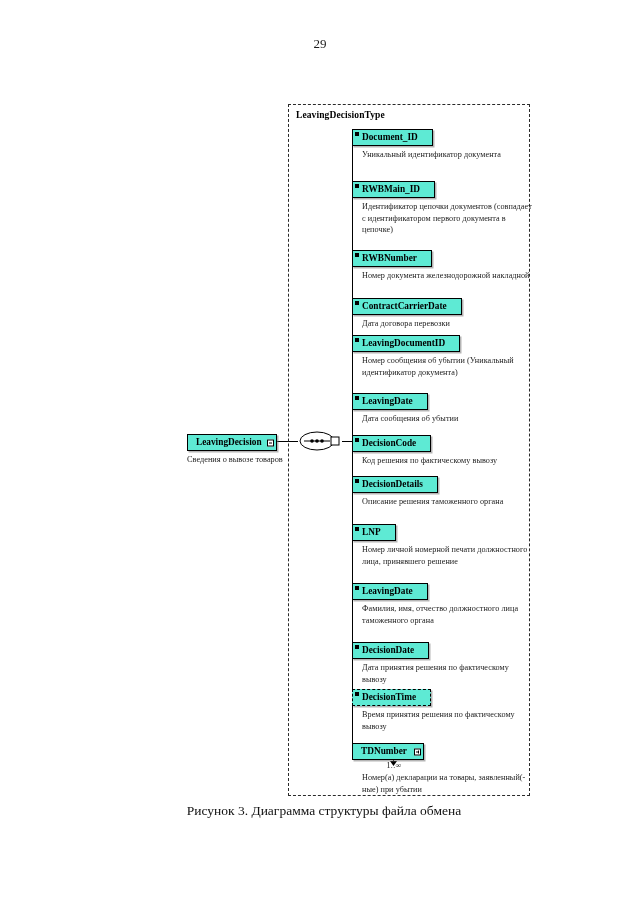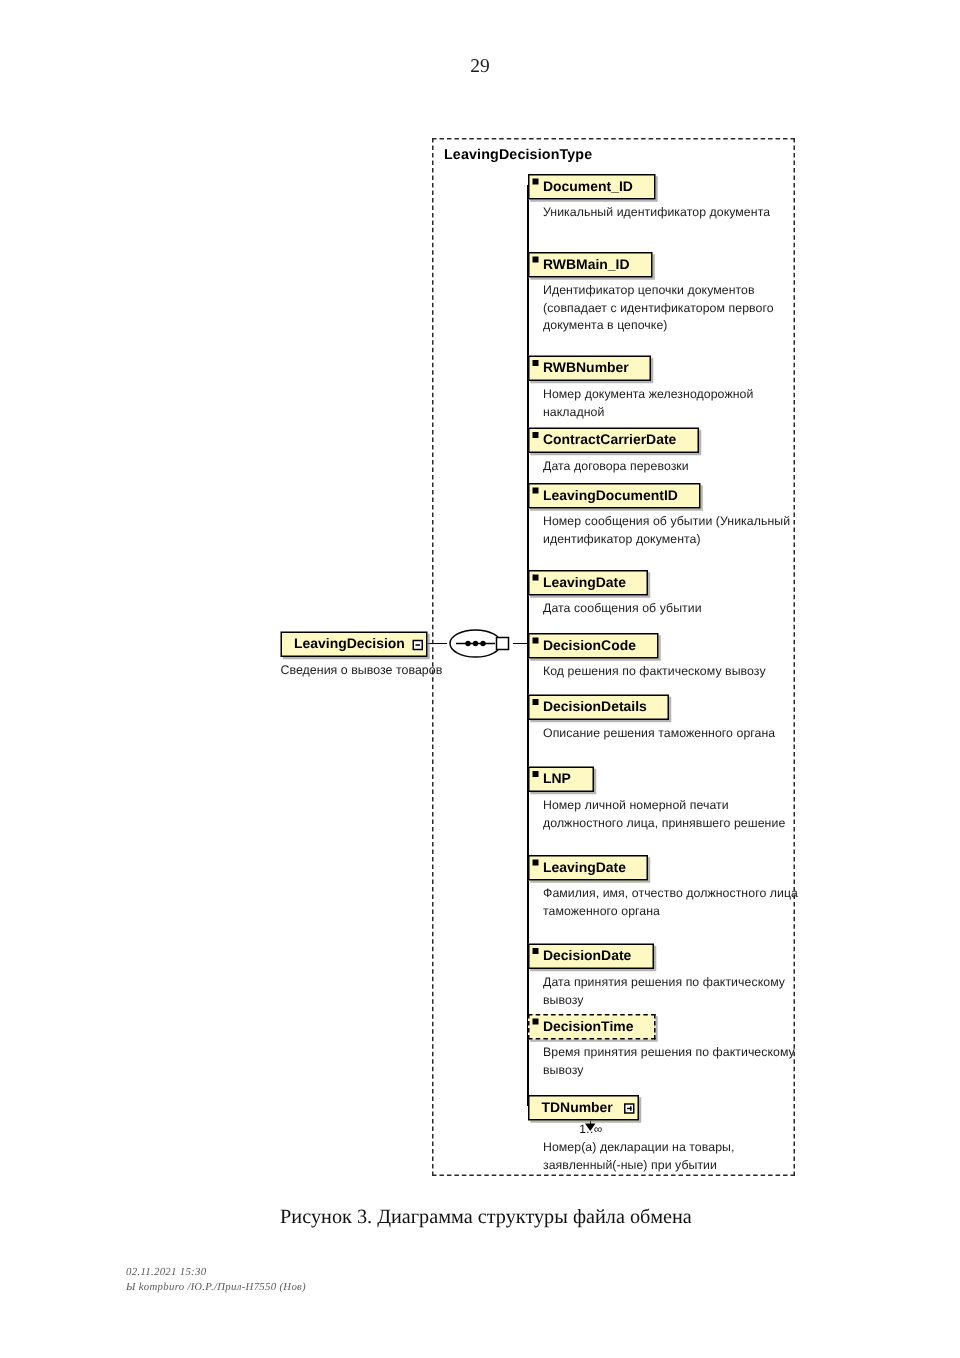--- a/index.html
+++ b/index.html
@@ -55,23 +55,24 @@
     line-height: 10px;
     color: #5a5a5a;
     letter-spacing: 0.2px;
   }
   #footer-meta div { white-space: nowrap; }
 
   
   #diagram {
     position: absolute;
     left: 0;
-    top: 0;
+    top: 12px;
     width: 640px;
     height: 800px;
+    font-family: Liberation Serif, serif;
   }
 
   
   #type-container {
     position: absolute;
     left: 288px;
     top: 92px;
     width: 242px;
     height: 692px;
     border: 1px dashed #2a2a2a;
@@ -93,21 +94,21 @@
     position: absolute;
     left: 147px;
     top: 419px;
     margin-left: 40px;
   }
 
   .elem-box {
     position: relative;
     display: inline-block;
     border: 1px solid #000;
-    background: #fef9c3;
+    background: #5eead4;
     padding: 2px 14px 2px 8px;
     font-size: 9.3px;
     font-weight: bold;
     line-height: 11px;
     white-space: nowrap;
     box-shadow: 1.5px 1.5px 0 rgba(120,120,120,0.55);
   }
   .elem-box.optional {
     border: 1px dashed #000;
   }
@@ -357,18 +358,14 @@
         <span class="expander plus"></span>
       </div>
       <div class="cardinality">1..∞</div>
       <div class="desc" style="margin-top:2px">Номер(а) декларации на товары, заявленный(-ные) при убытии</div>
     </div>
 
   </div>
 
   <div id="figure-caption">Рисунок 3. Диаграмма структуры файла обмена</div>
 
-  <div id="footer-meta">
-    <div>02.11.2021 15:30</div>
-    <div>Ы kompburo /Ю.Р./Прил-Н7550 (Нов)</div>
-  </div>
 
 </div>
 
 </body></html>

